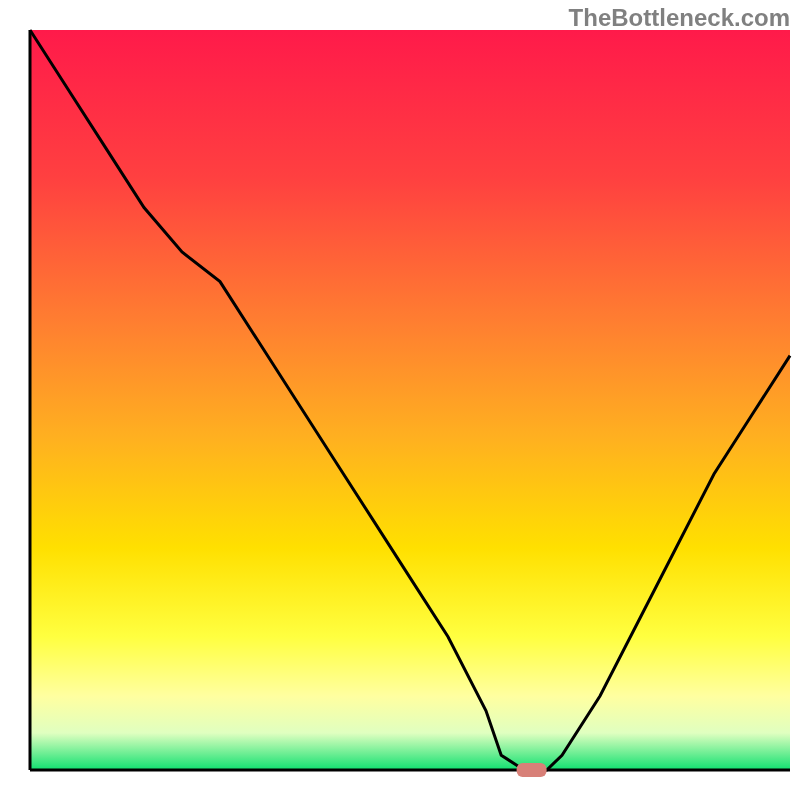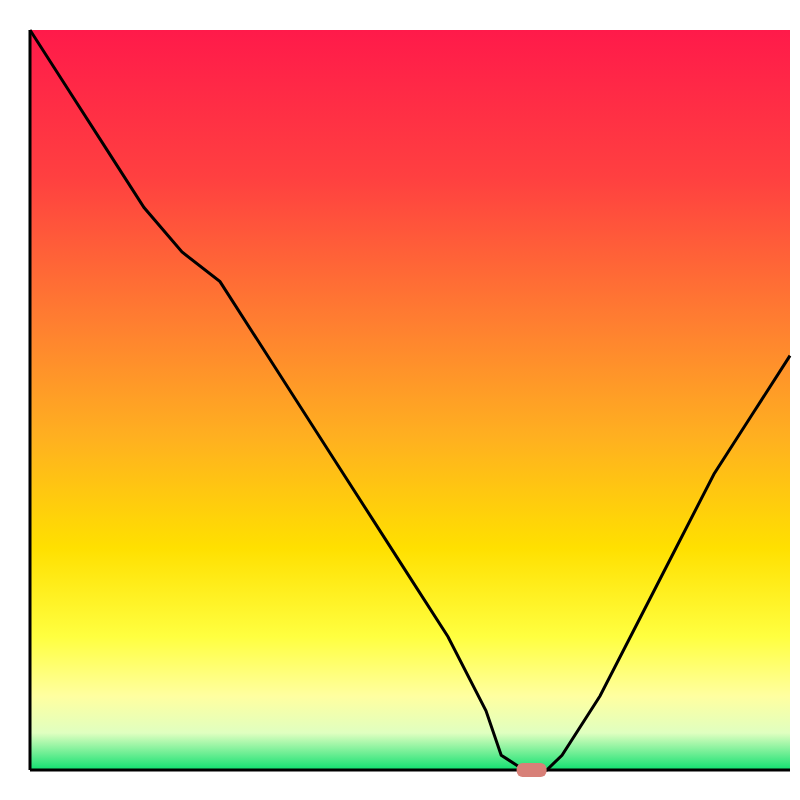--- a/index.html
+++ b/index.html
@@ -26,20 +26,21 @@
     z-index: 10;
   }
   svg {
     display: block;
   }
 </style>
 </head>
 <body>
 
 <div id="container">
+  <div id="watermark">TheBottleneck.com</div>
   <svg id="chart-svg" width="800" height="800">
     <defs>
       <linearGradient id="bg-grad" x1="0" y1="0" x2="0" y2="1">
           <stop offset="0%" stop-color="#ff1a4a"></stop>
           <stop offset="20%" stop-color="#ff4040"></stop>
           <stop offset="40%" stop-color="#ff8030"></stop>
           <stop offset="55.00000000000001%" stop-color="#ffb020"></stop>
           <stop offset="70%" stop-color="#ffe000"></stop>
           <stop offset="82%" stop-color="#ffff40"></stop>
           <stop offset="90%" stop-color="#ffffa0"></stop>

